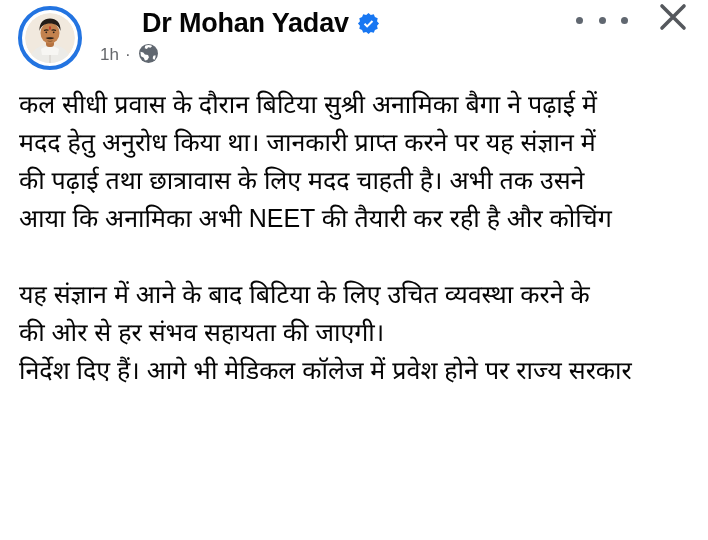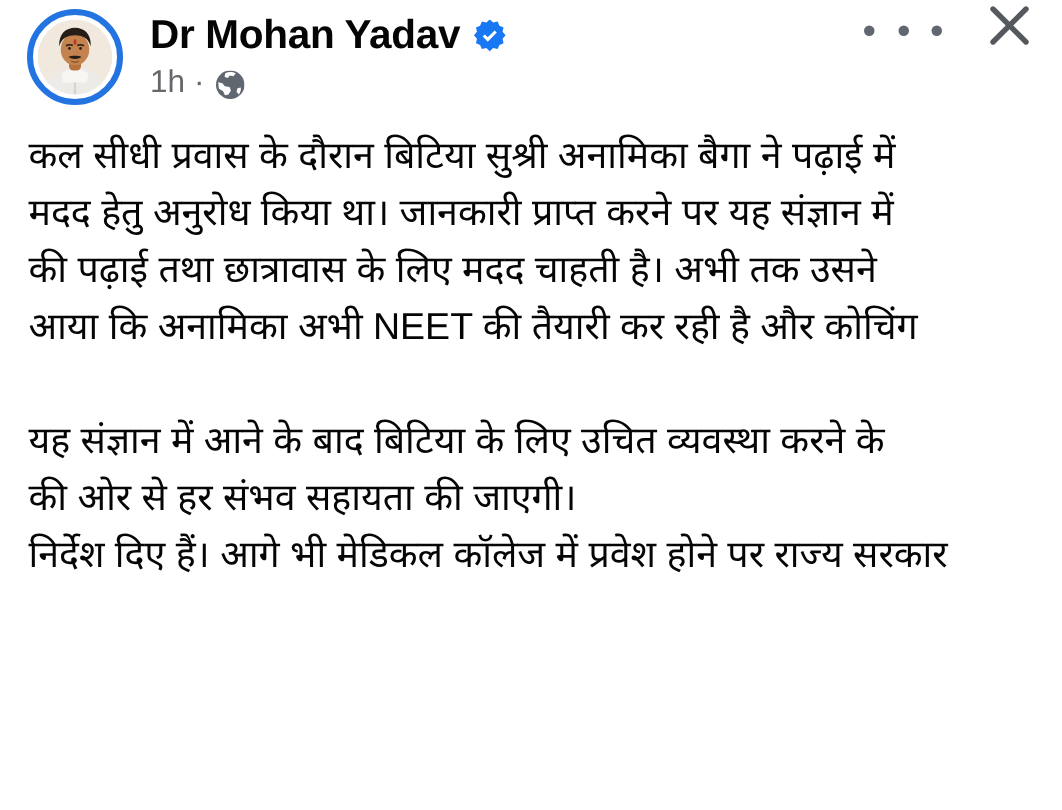--- a/index.html
+++ b/index.html
@@ -18,25 +18,25 @@
     border:4px solid #2374e1;
     padding:3px;background:#fff;
     border-radius:50%;
     cursor:pointer;
   }
   .avatar svg{display:block;width:50px;height:50px;border-radius:50%;}
   .header-text{position:absolute;left:100px;top:6px;}
   .name-row{display:flex;align-items:center;gap:8px;height:34px;}
   .name{
     font-size:27px;font-weight:bold;color:#050505;line-height:34px;
-    letter-spacing:-.2px;cursor:pointer;white-space:nowrap;
+    letter-spacing:-.2px;cursor:pointer;white-space:nowrap;margin-left:42px;
   }
   .badge{width:23px;height:23px;flex:0 0 auto;margin-top:2px;}
-  .meta-row{display:flex;align-items:flex-end;gap:6px;margin-top:4px;
-    font-size:21px;color:#65676b;line-height:22px;}
+  .meta-row{display:flex;align-items:flex-start;gap:6px;margin-top:4px;
+    font-size:17px;color:#65676b;line-height:22px;}
   .globe{width:19px;height:19px;margin-left:2px;}
   
   .more-btn{
     position:absolute;left:576px;top:8px;width:52px;height:24px;
     display:flex;align-items:center;justify-content:space-between;
     cursor:pointer;
   }
   .dot{width:7px;height:7px;border-radius:50%;background:#606770;}
   .close-btn{position:absolute;left:653px;top:0px;width:38px;height:38px;cursor:pointer;}
   .close-btn svg{display:block;width:38px;height:38px;}

